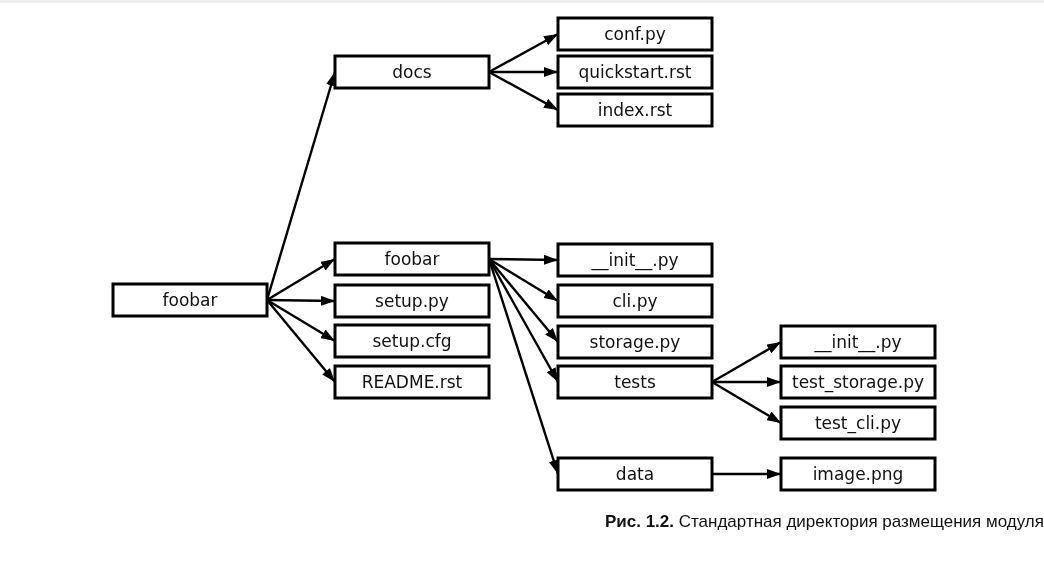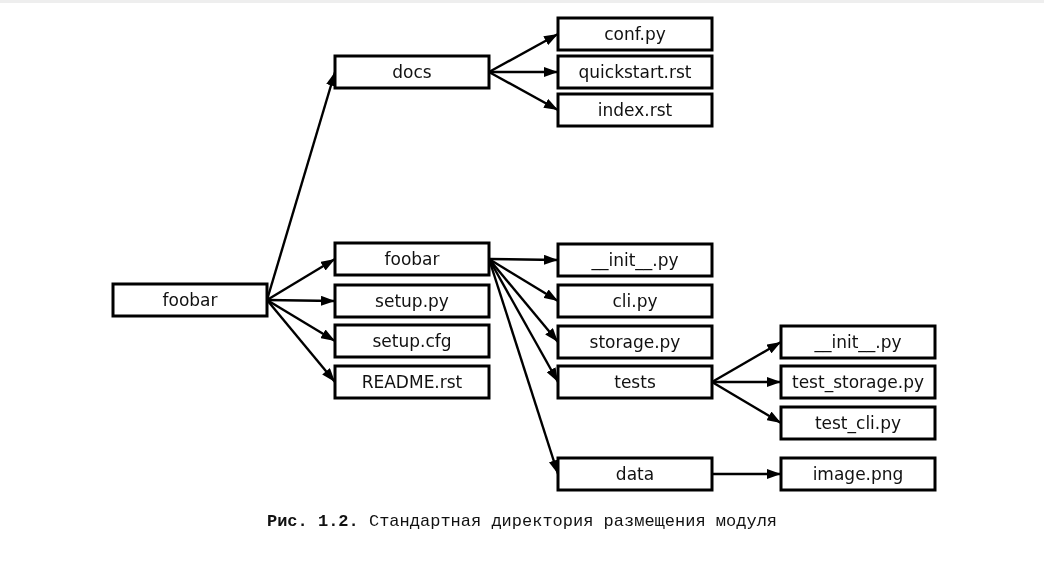--- a/index.html
+++ b/index.html
@@ -39,22 +39,22 @@
       fill: none;
     }
     .arrow-head {
       fill: #000000;
     }
     #caption {
       position: absolute;
       left: 0;
       width: 1044px;
       top: 512px;
-      text-align: center;
-      font-family: Liberation Mono, monospace;
+      text-align: right;
+      font-family: Liberation Sans, sans-serif;
       font-size: 17px;
       color: #111111;
       white-space: nowrap;
     }
     #caption .cap-label {
       font-weight: bold;
     }
     .top-band {
       position: absolute;
       left: 0;

